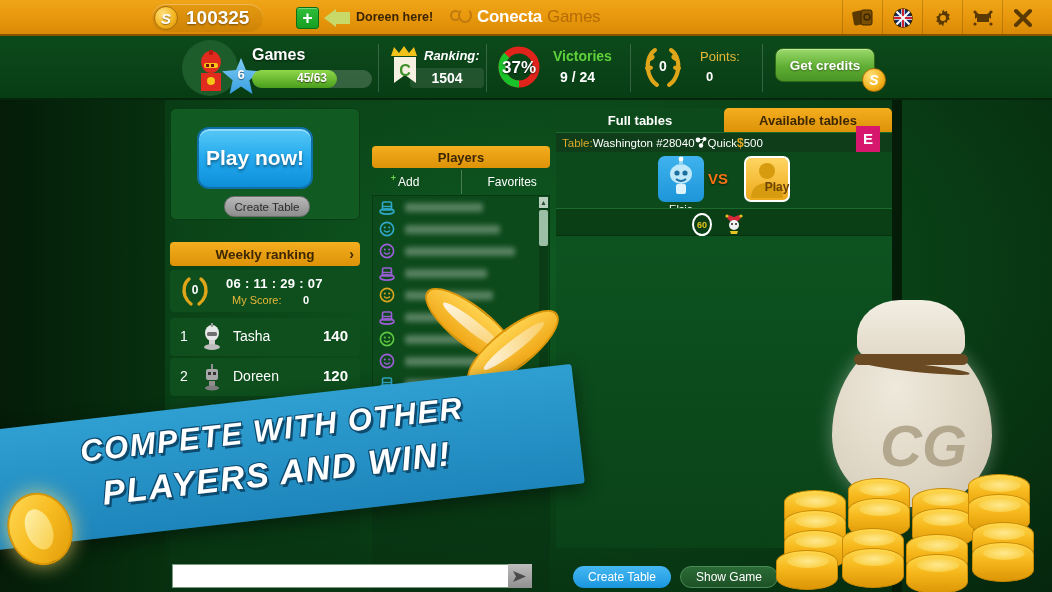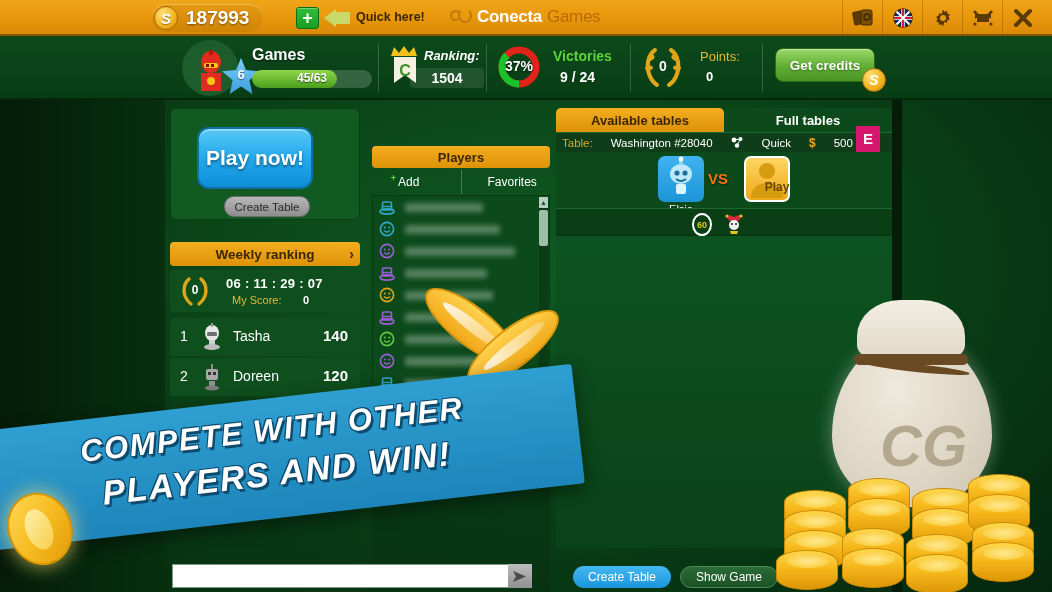--- a/index.html
+++ b/index.html
@@ -146,21 +146,21 @@
   .crown-badge { position: absolute; left: 388px; top: 44px; width: 34px; height: 44px; }
   .rank-lbl { position: absolute; left: 424px; top: 48px; color: #fff; font-size: 13px; font-weight: bold; font-style: italic; }
   .rank-val {
     position: absolute; left: 410px; top: 68px; width: 74px; height: 20px;
     background: rgba(255,255,255,.1); border-radius: 4px;
     color: #fff; font-size: 14px; font-weight: bold; text-align: center; line-height: 20px;
   }
   .donut { position: absolute; left: 496px; top: 44px; width: 46px; height: 46px; }
   .donut-txt {
     position: absolute; left: 496px; top: 58px; width: 46px; text-align: center;
-    color: #fff; font-size: 14px; font-weight: bold;
+    color: #fff; font-size: 17px; font-weight: bold;
     text-shadow: 0 1px 2px rgba(0,0,0,.7);
   }
   .vict-lbl { position: absolute; left: 553px; top: 48px; color: #5fd13a; font-size: 14px; font-weight: bold; }
   .vict-val { position: absolute; left: 560px; top: 69px; color: #fff; font-size: 14px; font-weight: bold; }
   .laurel { position: absolute; left: 640px; top: 44px; width: 46px; height: 46px; }
   .laurel-txt {
     position: absolute; left: 640px; top: 58px; width: 46px; text-align: center;
     color: #fff; font-size: 14px; font-weight: bold;
   }
   .pts-lbl { position: absolute; left: 700px; top: 49px; color: #e9b83a; font-size: 13px; }
@@ -324,21 +324,21 @@
     border-radius: 5px 5px 0 0;
   }
   .tb-tab.active {
     background: linear-gradient(180deg,#f4ae1e,#dd9208);
     color: #3d2703;
   }
   .tb-tab.inactive { background: #0c4a1b; color: #fff; }
   .table-strip {
     position: absolute; left: 0; top: 28px; width: 336px; height: 20px;
     background: #103d19; border-top: 1px solid #1d6b2c;
-    display: flex; align-items: center; gap: 18px; padding-left: 6px;
+    display: flex; align-items: center; gap: 0; padding-left: 6px;
   }
   .ts-lbl { color: #d9a82c; font-size: 11.5px; }
   .ts-name { color: #fff; font-size: 11.5px; }
   .ts-quick { color: #fff; font-size: 11.5px; }
   .ts-dollar { color: #e8a81e; font-size: 12px; font-weight: bold; }
   .ts-amt { color: #fff; font-size: 11.5px; }
   .ribbon {
     position: absolute; right: 12px; top: 22px; width: 24px; height: 36px;
     background: #d6176d;
     clip-path: polygon(0 0, 100% 0, 100% 100%, 50% 78%, 0 100%);
@@ -499,26 +499,26 @@
 <body>
 
 <div id="app">
 
   <div class="dark-left"></div>
   <div class="dark-gap"></div>
 
   <div class="topbar">
     <div class="coin-pill">
       <div class="coin-ico">S</div>
-      <span class="credits-num" style="margin-left:0">187993</span>
+      <span class="credits-num" style="margin-left:0">100325</span>
     </div>
     <div class="plus-btn">+</div>
     <div class="click-arrow"></div>
     <div class="click-arrow-body"></div>
-    <div class="click-here">Quick here!</div>
+    <div class="click-here">Doreen here!</div>
 
     <div class="brand">
       <div class="brand-logo">
         <div class="c1"></div>
           <div class="g1"></div>
       </div>
       <span class="brand-name">Conecta</span>
       <span class="brand-sub">Games</span>
     </div>
 
@@ -789,22 +789,22 @@
             <circle cx="5.5" cy="5.5" r="4" fill="none" stroke="#fff" stroke-width="1.8"></circle>
             <path d="M8.6 8.6L12 12" stroke="#fff" stroke-width="1.8" stroke-linecap="round"></path>
           </svg>
       </div>
     </div>
     <div class="pchat-area"></div>
   </div>
 
   <div class="tablescol">
     <div class="tab-row">
+      <div class="tb-tab inactive">Full tables</div>
       <div class="tb-tab active">Available tables</div>
-      <div class="tb-tab inactive">Full tables</div>
     </div>
 
     <div class="table-strip">
       <span class="ts-lbl">Table:</span>
       <span class="ts-name">Washington #28040</span>
       <svg width="13" height="13" viewBox="0 0 13 13">
         <circle cx="3" cy="4" r="2.4" fill="#fff"></circle>
           <circle cx="9.5" cy="3" r="2" fill="#fff"></circle>
         <circle cx="6" cy="9.5" r="2.2" fill="#fff"></circle>
           <path d="M3 4l6.5-1M6 9.5l3.5-6.5" stroke="#fff" stroke-width="1"></path>

